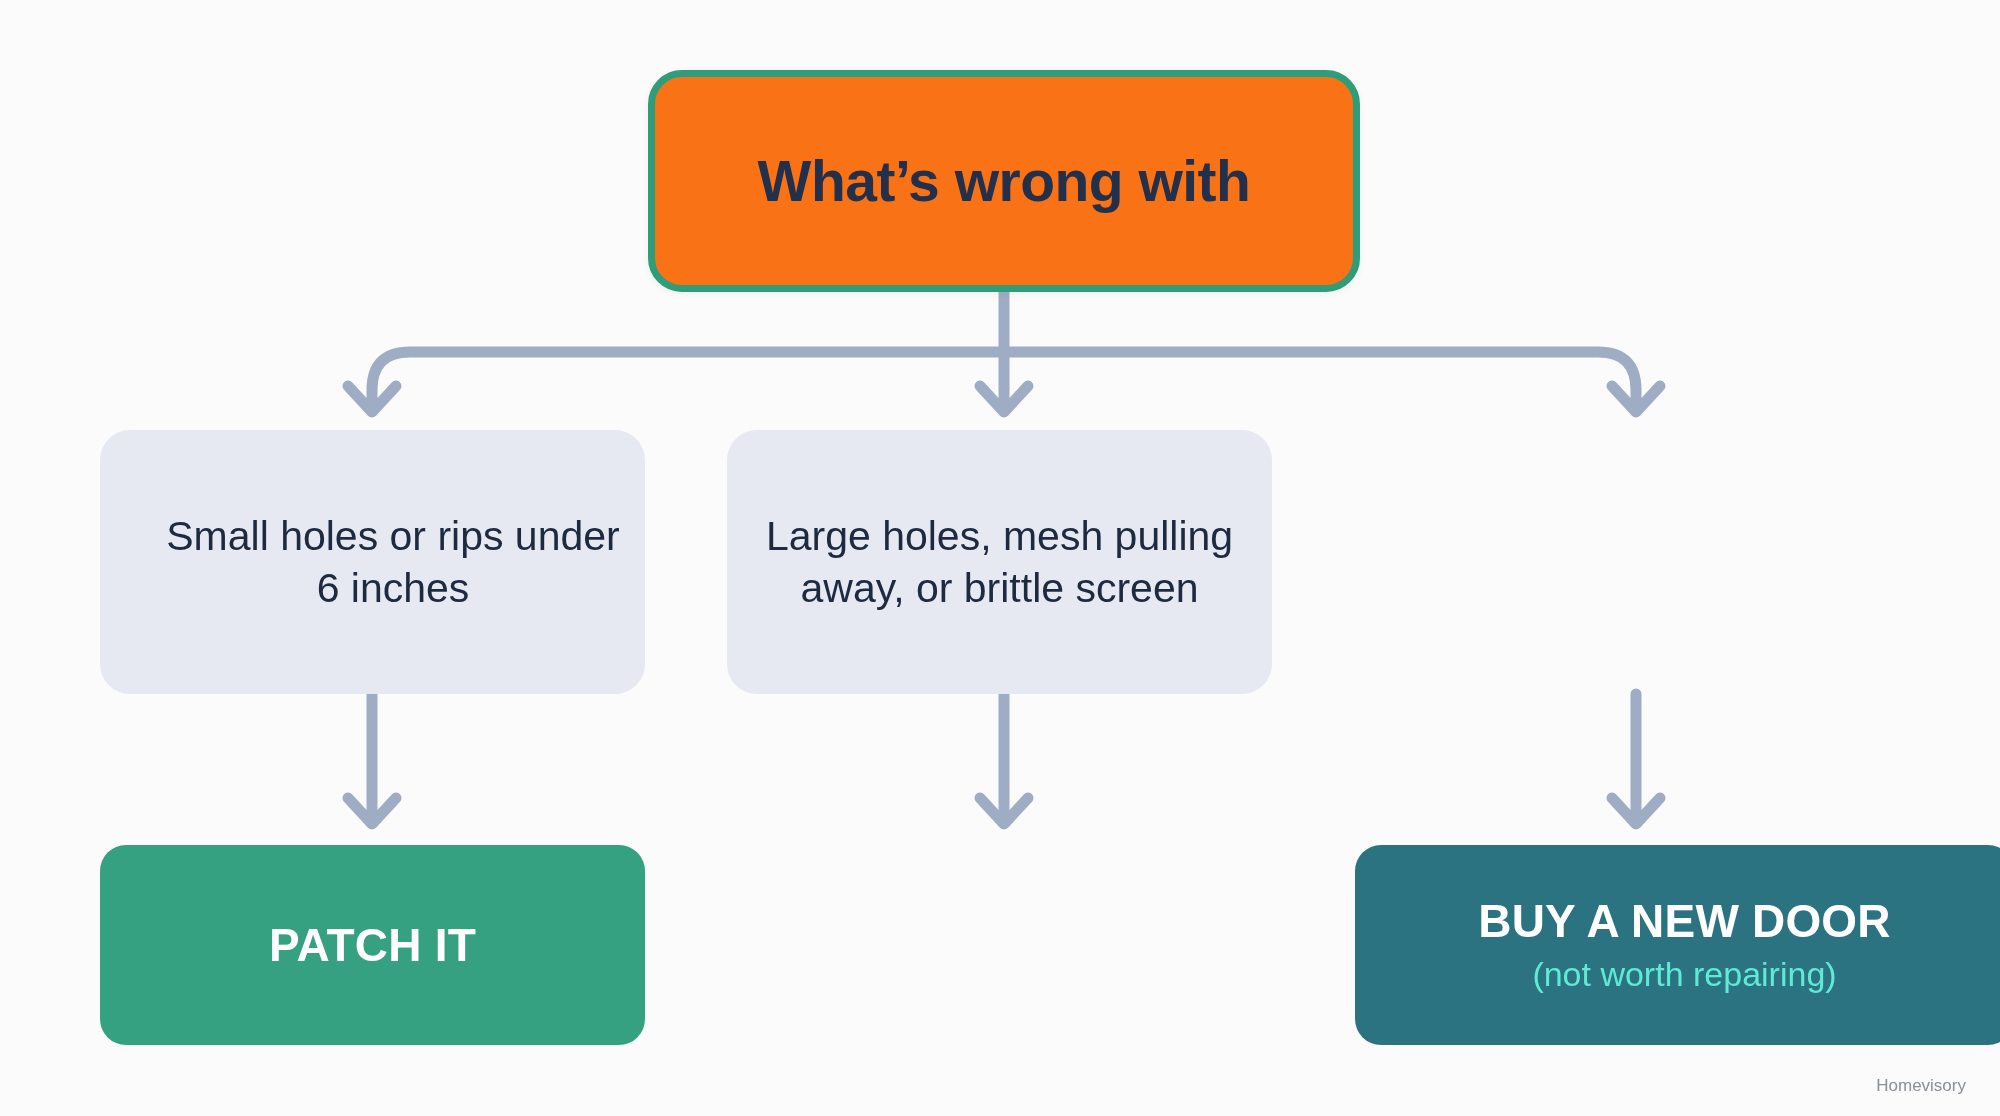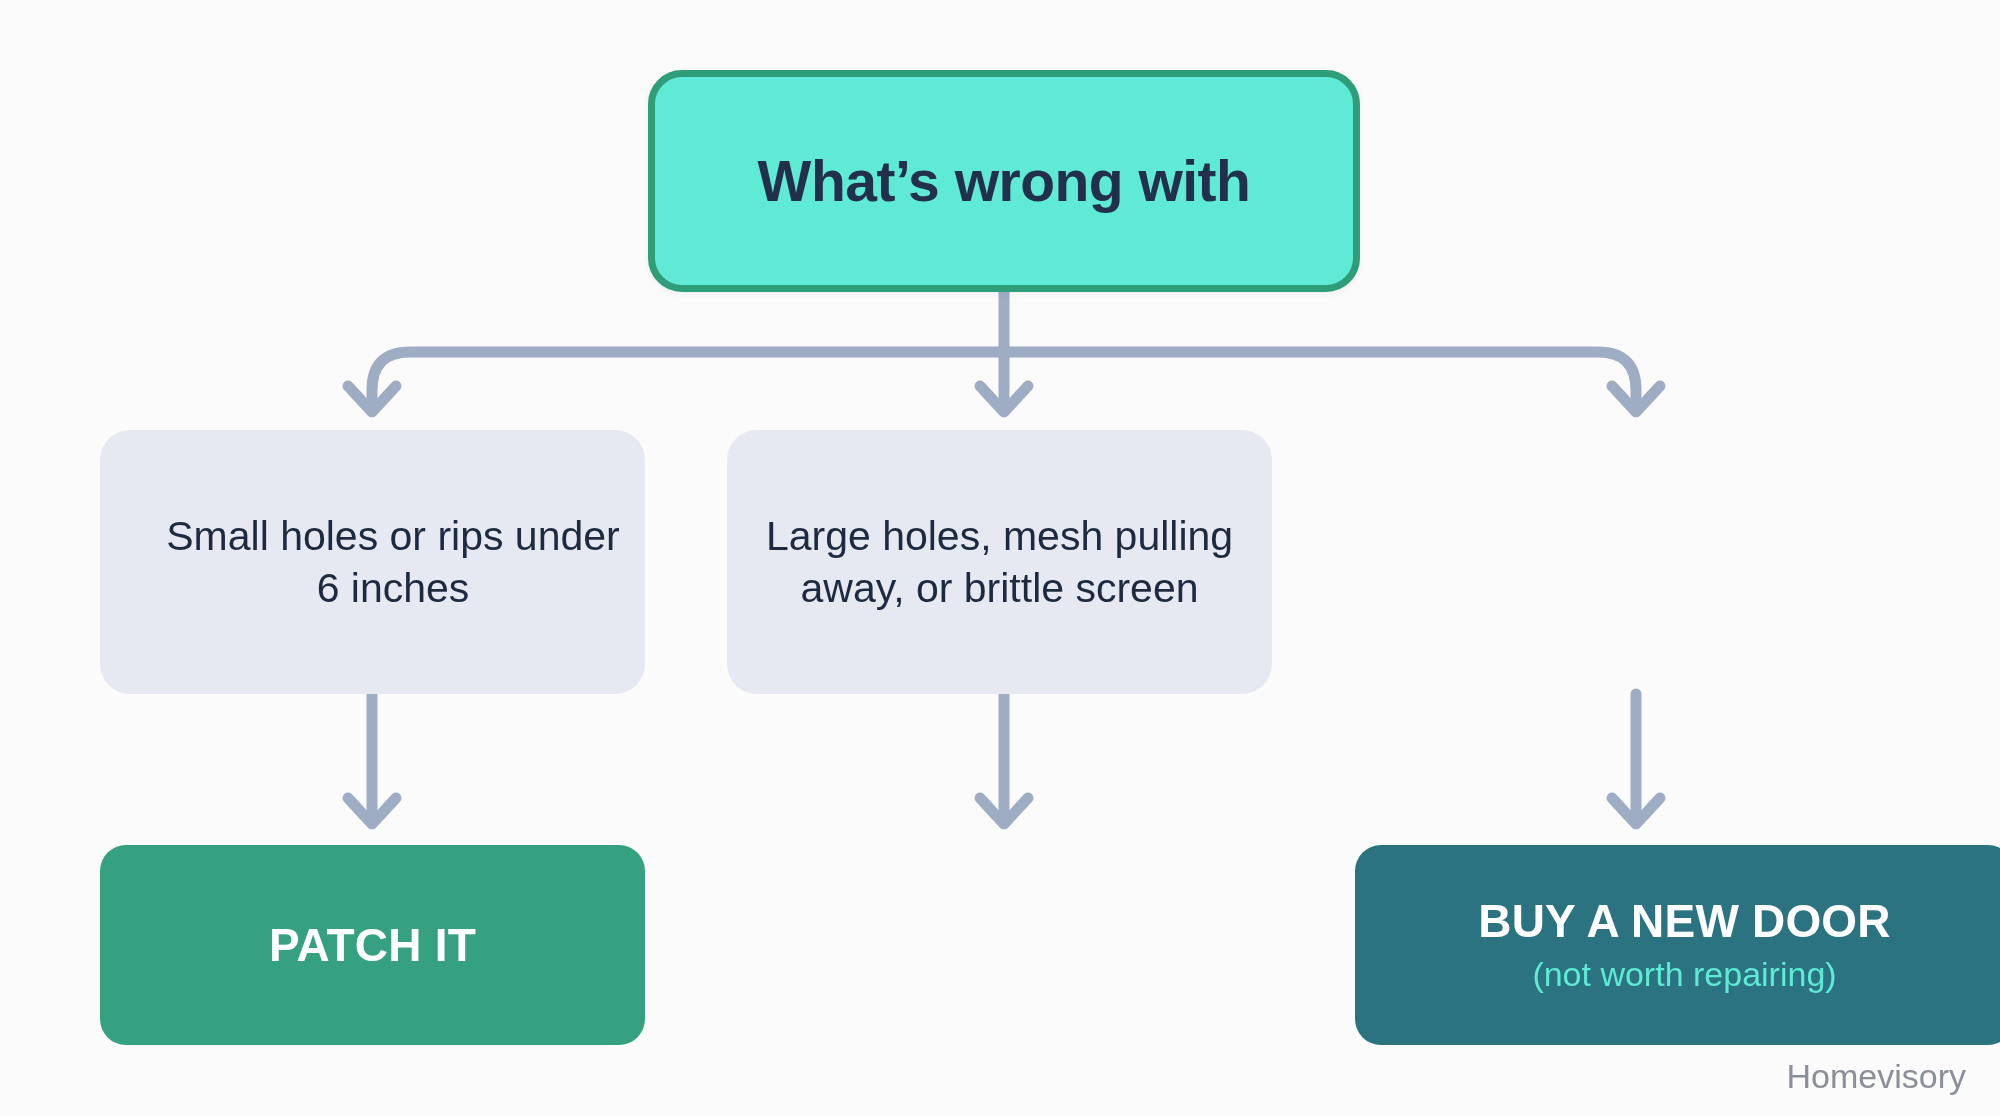--- a/index.html
+++ b/index.html
@@ -34,21 +34,21 @@
   }
 
   
   .root-box {
     position: absolute;
     left: 648px;
     top: 70px;
     width: 712px;
     height: 222px;
     box-sizing: border-box;
-    background: #5eead4;
+    background: #f97316;
     border: 7px solid #2f9d79;
     border-radius: 34px;
     z-index: 3;
     display: flex;
     align-items: center;
     justify-content: center;
     box-shadow: 0 2px 7px rgba(40, 60, 90, 0.06);
   }
   .root-title {
     font-size: 57px;
@@ -119,21 +119,21 @@
     margin-top: 6px;
     padding: 0 14px;
   }
   .out-sub:empty { display: none; }
 
   
   .footer-credit {
     position: absolute;
     right: 34px;
     bottom: 20px;
-    font-size: 34px;
+    font-size: 17px;
     color: #8a8f98;
     z-index: 4;
   }
 </style>
 </head>
 <body>
 
 <div id="stage">
 
   <svg id="connectors" viewBox="0 0 2000 1116">

